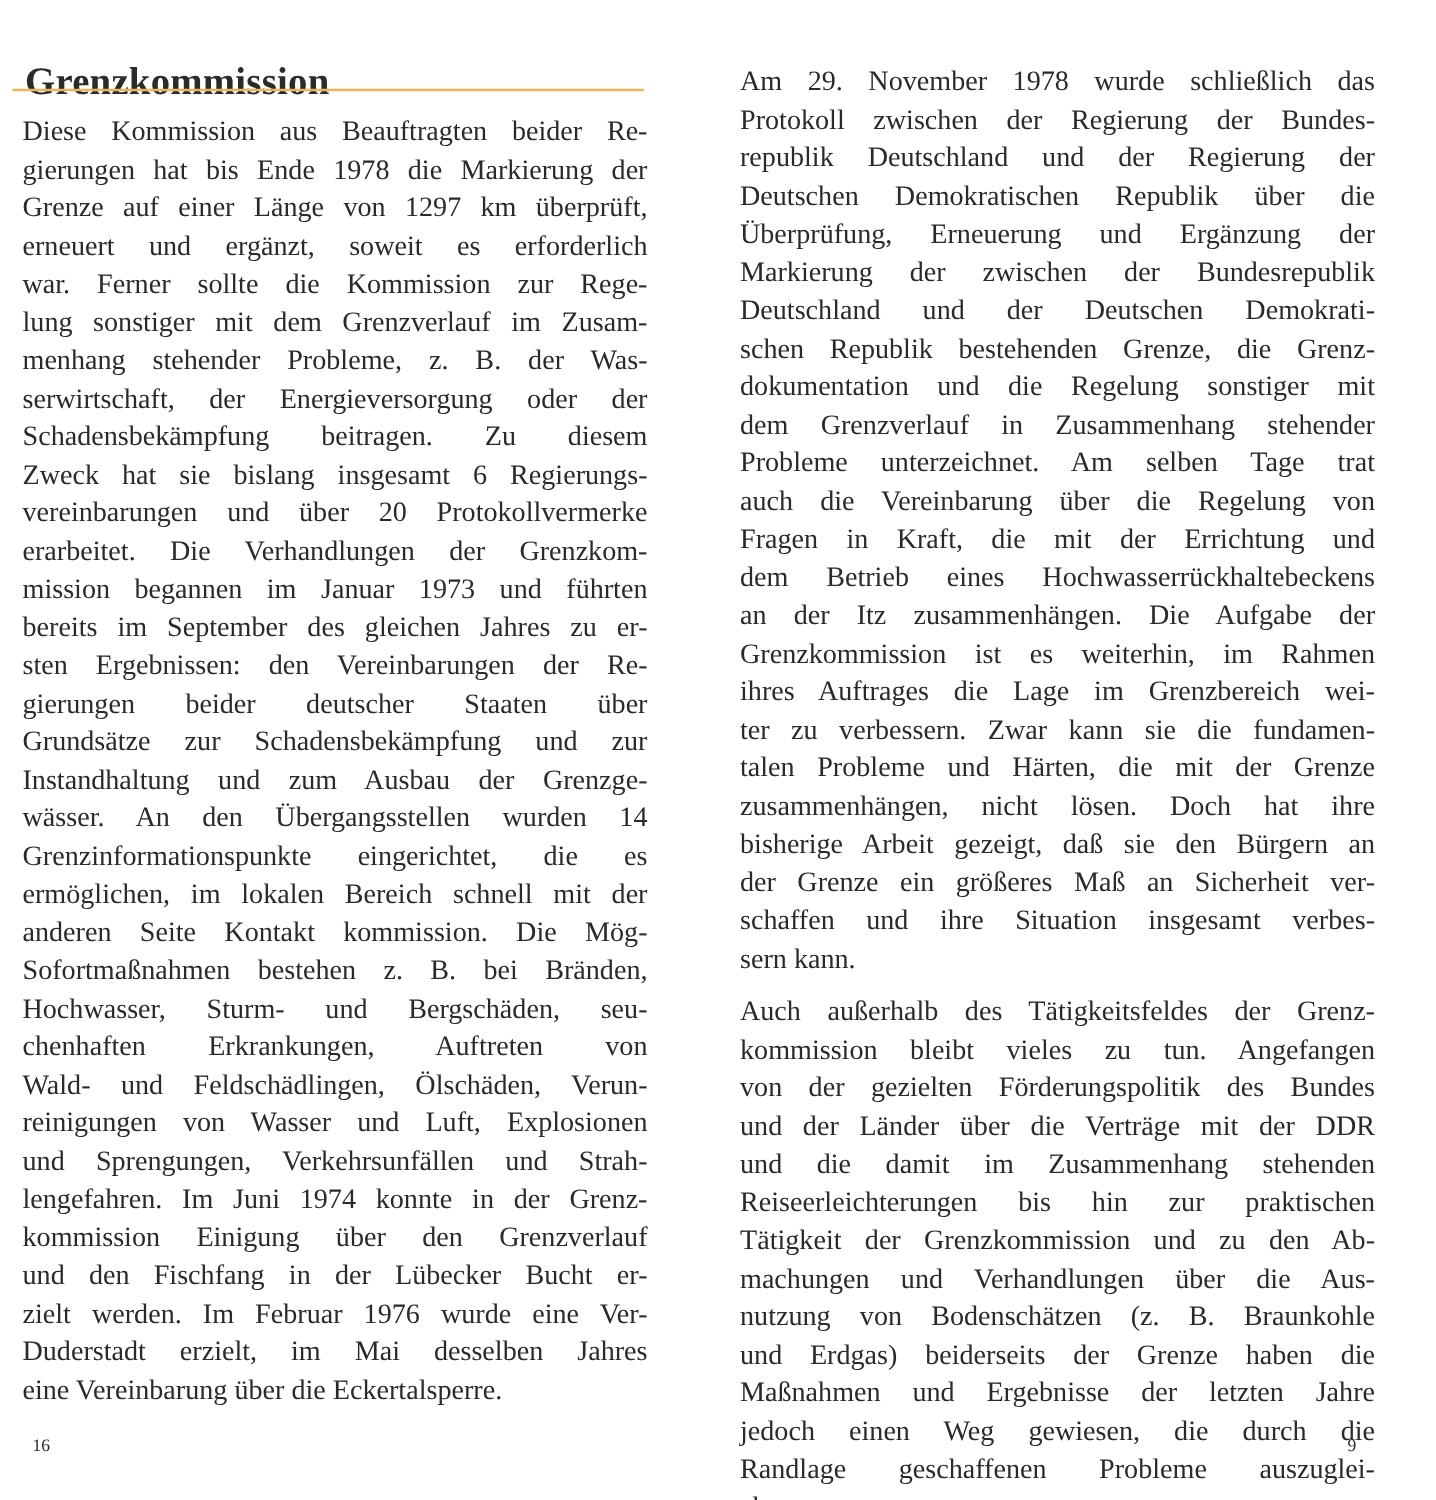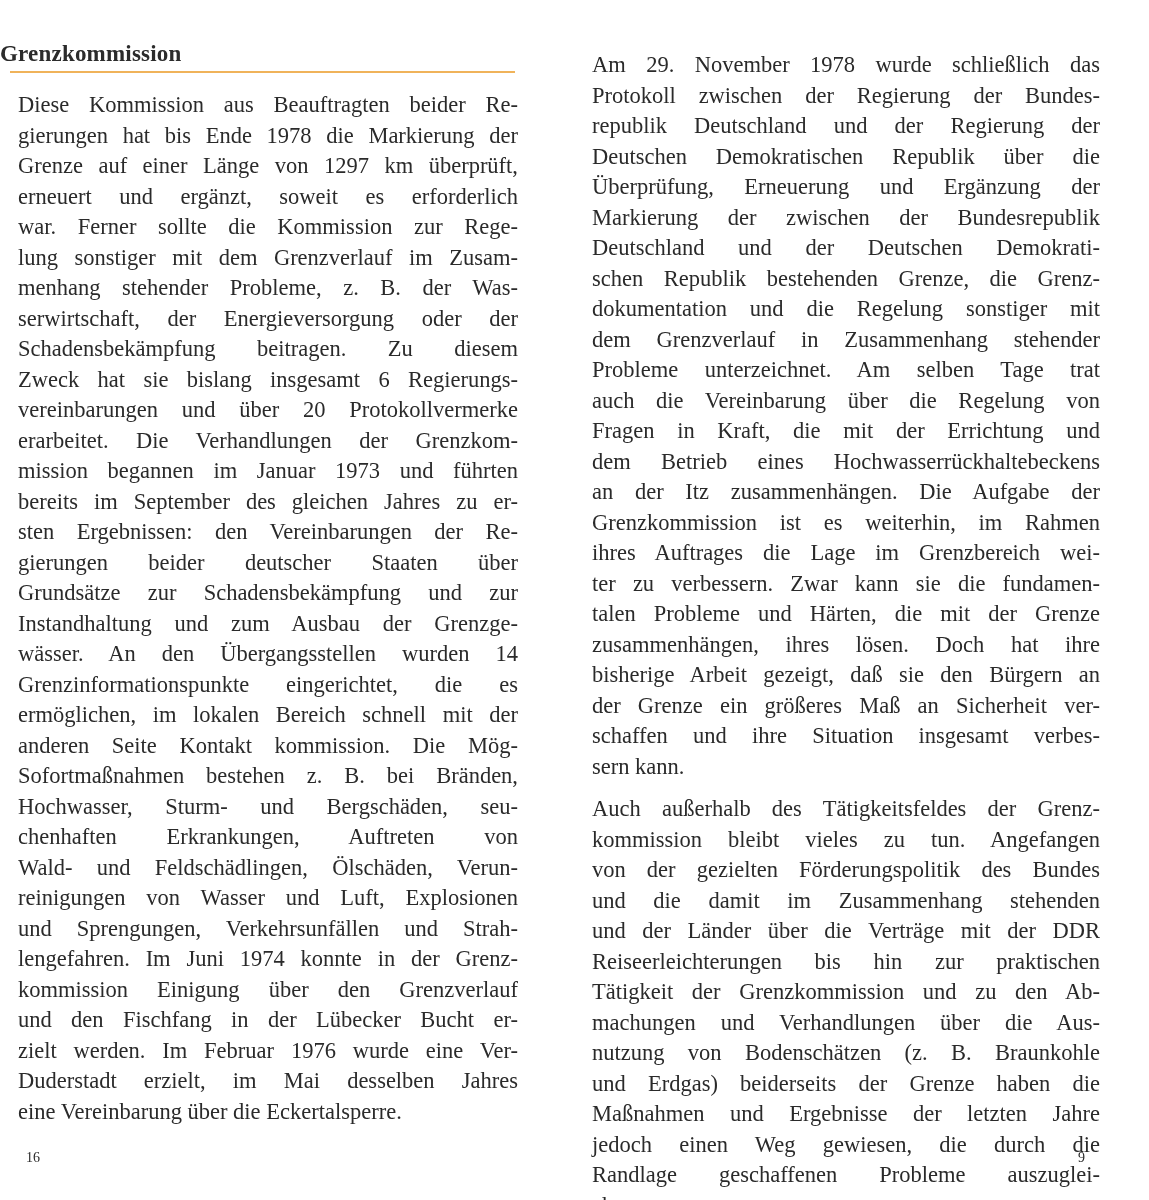--- a/index.html
+++ b/index.html
@@ -1,22 +1,22 @@
 <!DOCTYPE html>
 <html><head>
 <meta charset="utf-8">
 <style>
   html, body { margin: 0; padding: 0; }
   body {
     width: 1149px; height: 1200px; background: #ffffff; position: relative; overflow: hidden;
     font-family: "Liberation Serif", "DejaVu Serif", serif; color: #2a2a2a;
   }
   .page-title {
-    position: absolute; left: 0; top: 26px;
-    font-size: 23px; font-weight: bold; color: #2b2b2b; letter-spacing: 0.2px; font-family: Liberation Serif, serif;
+    position: absolute; left: 20px; top: 26px;
+    font-size: 31px; font-weight: bold; color: #2b2b2b; letter-spacing: 0.2px; font-family: Liberation Serif, serif;
   }
   .title-rule {
     position: absolute; left: 10px; top: 71px; width: 505px; height: 2px; background: #f0b35a;
   }
   .column { position: absolute; width: 500px; }
   .col-left { left: 18px; top: 90px; }
   .col-right { left: 592px; top: 50px; width: 508px; }
   .line {
     display: block; height: 30.5px; line-height: 30.5px; font-size: 22.5px;
     text-align: justify; text-align-last: justify; white-space: nowrap; overflow: visible;
@@ -85,33 +85,33 @@
       <span class="line">dem Grenzverlauf in Zusammenhang stehender</span>
       <span class="line">Probleme unterzeichnet. Am selben Tage trat</span>
       <span class="line">auch die Vereinbarung über die Regelung von</span>
       <span class="line">Fragen in Kraft, die mit der Errichtung und</span>
       <span class="line">dem Betrieb eines Hochwasserrückhaltebeckens</span>
       <span class="line">an der Itz zusammenhängen. Die Aufgabe der</span>
       <span class="line">Grenzkommission ist es weiterhin, im Rahmen</span>
       <span class="line">ihres Auftrages die Lage im Grenzbereich wei-</span>
       <span class="line">ter zu verbessern. Zwar kann sie die fundamen-</span>
       <span class="line">talen Probleme und Härten, die mit der Grenze</span>
-      <span class="line">zusammenhängen, ihres lösen. Doch hat ihre</span>
+      <span class="line">zusammenhängen, nicht lösen. Doch hat ihre</span>
       <span class="line">bisherige Arbeit gezeigt, daß sie den Bürgern an</span>
       <span class="line">der Grenze ein größeres Maß an Sicherheit ver-</span>
       <span class="line">schaffen und ihre Situation insgesamt verbes-</span>
       <span class="line last">sern kann.</span>
     </div>
     <div class="para-gap"></div>
     <div>
       <span class="line">Auch außerhalb des Tätigkeitsfeldes der Grenz-</span>
       <span class="line">kommission bleibt vieles zu tun. Angefangen</span>
       <span class="line">von der gezielten Förderungspolitik des Bundes</span>
+      <span class="line">und der Länder über die Verträge mit der DDR</span>
       <span class="line">und die damit im Zusammenhang stehenden</span>
-      <span class="line">und der Länder über die Verträge mit der DDR</span>
       <span class="line">Reiseerleichterungen bis hin zur praktischen</span>
       <span class="line">Tätigkeit der Grenzkommission und zu den Ab-</span>
       <span class="line">machungen und Verhandlungen über die Aus-</span>
       <span class="line">nutzung von Bodenschätzen (z. B. Braunkohle</span>
       <span class="line">und Erdgas) beiderseits der Grenze haben die</span>
       <span class="line">Maßnahmen und Ergebnisse der letzten Jahre</span>
       <span class="line">jedoch einen Weg gewiesen, die durch die</span>
       <span class="line">Randlage geschaffenen Probleme auszuglei-</span>
       <span class="line last">chen.</span>
     </div>

